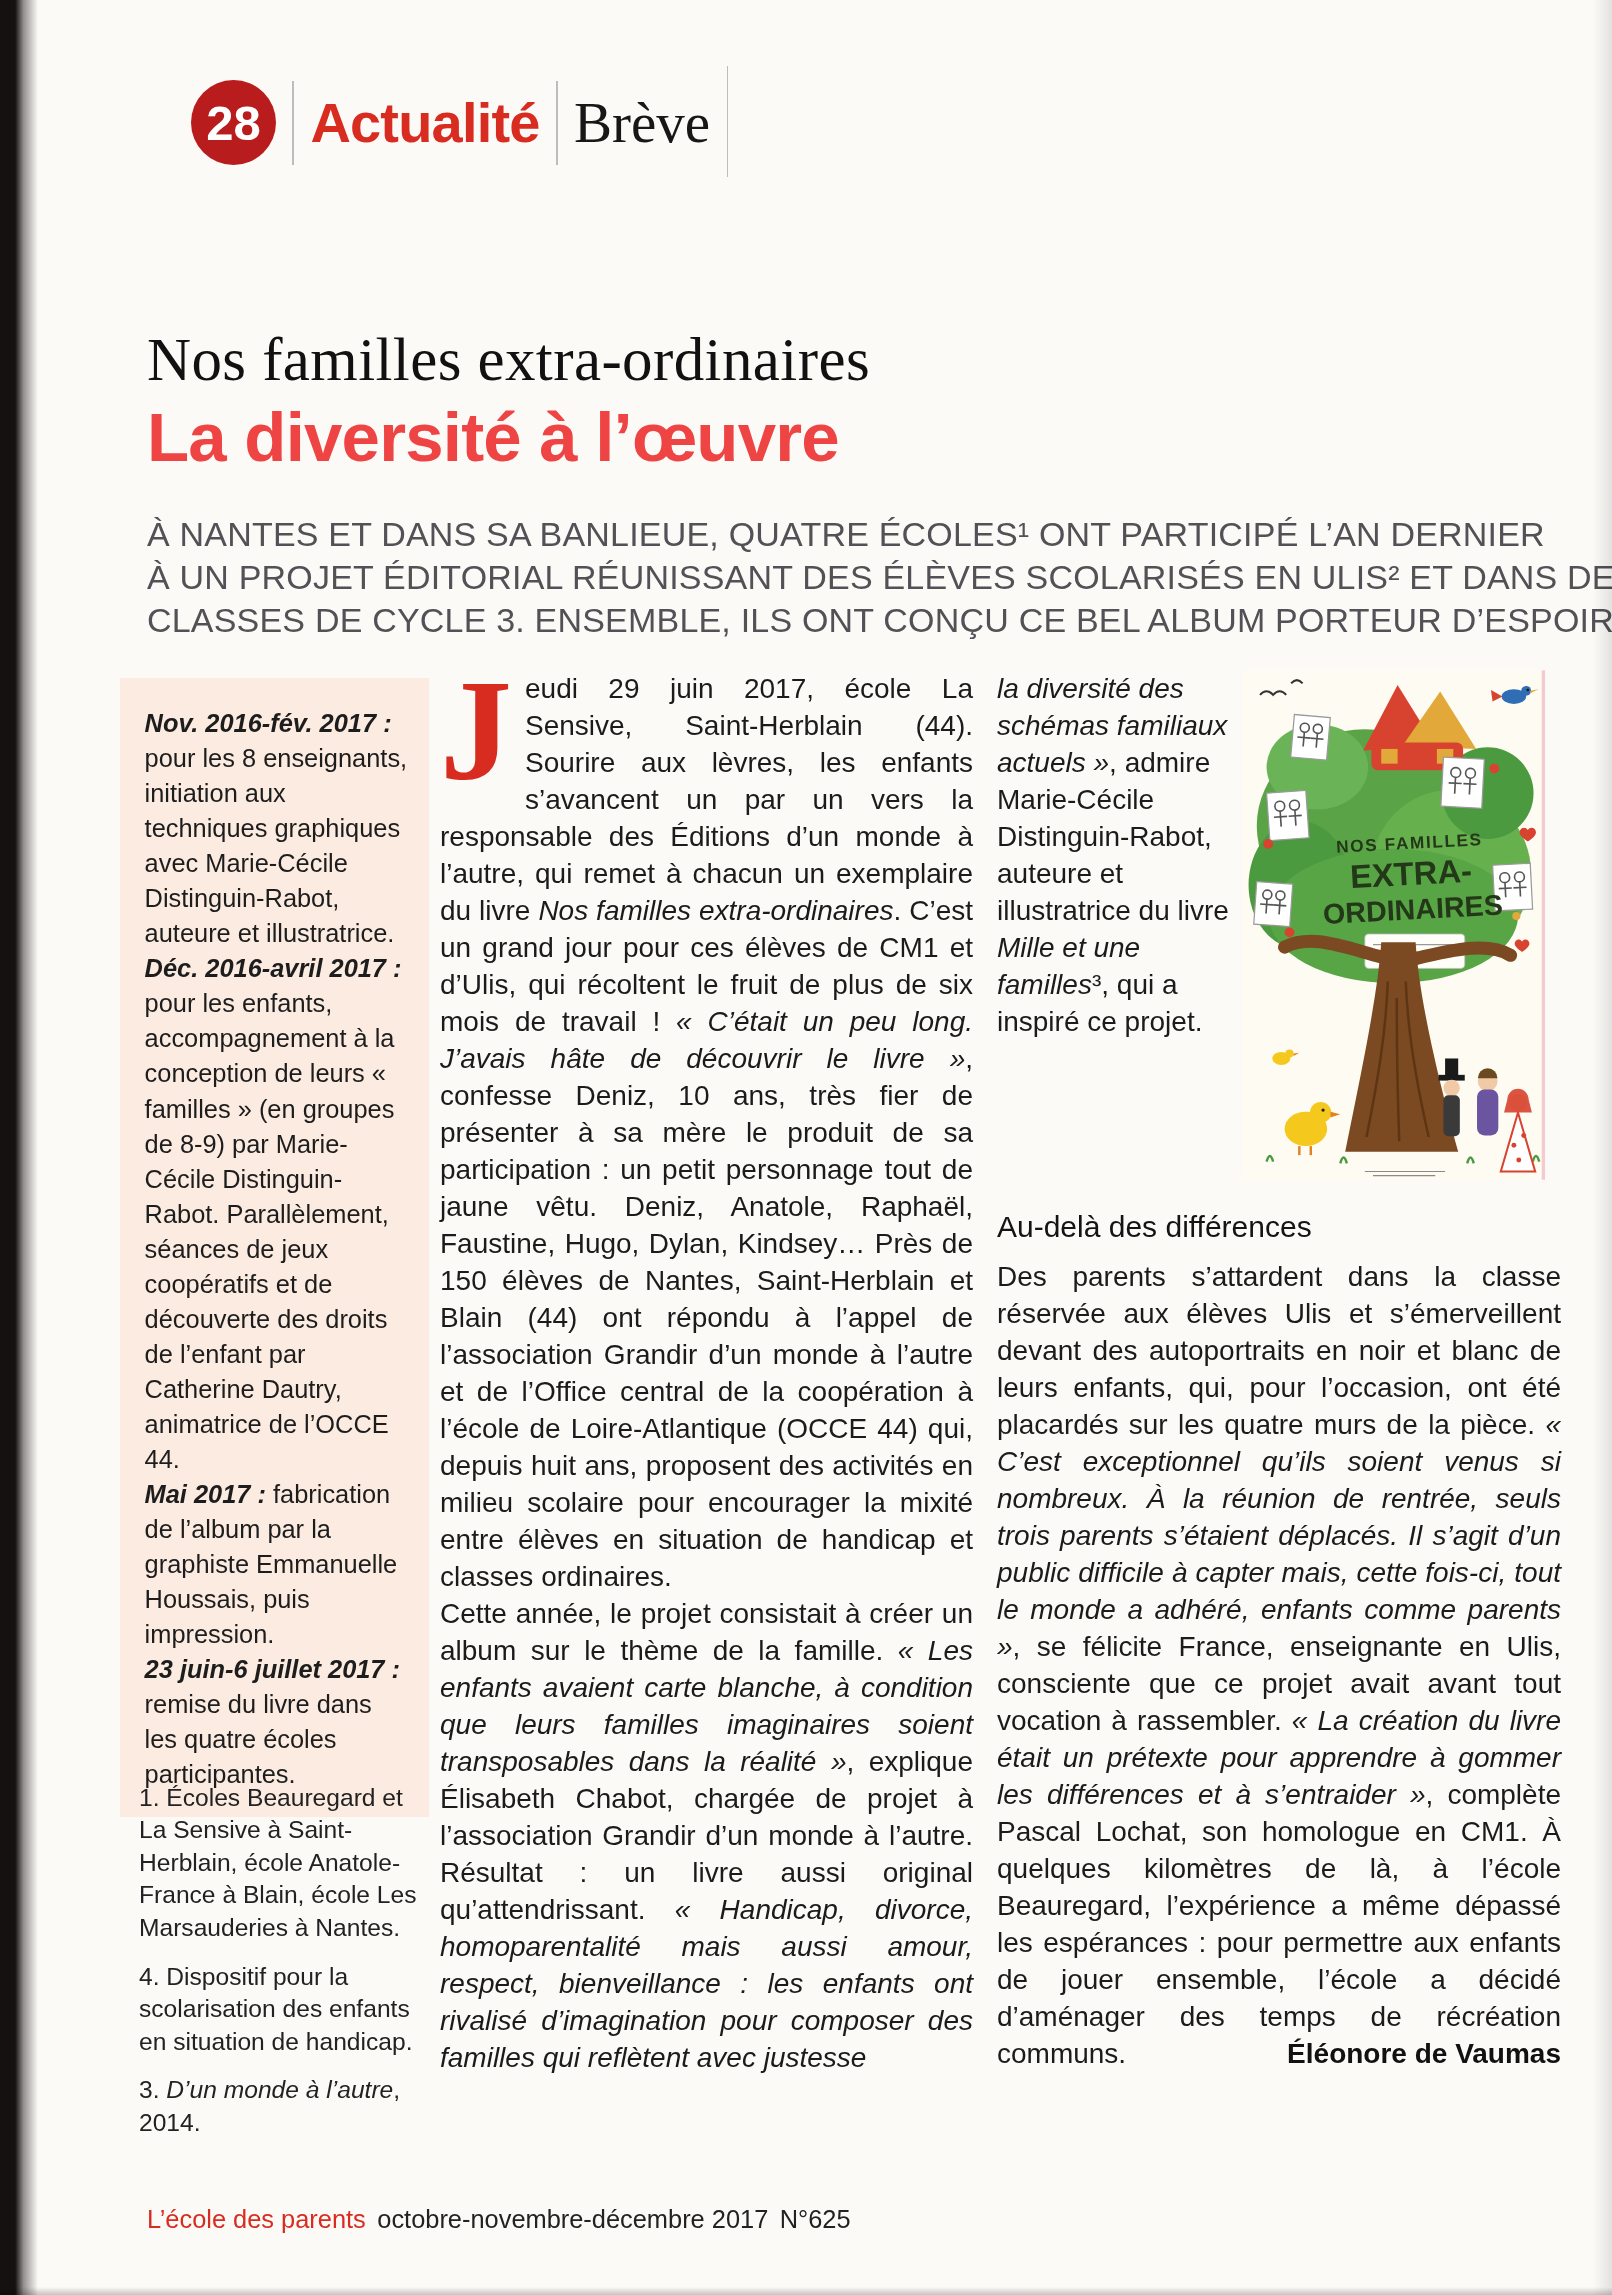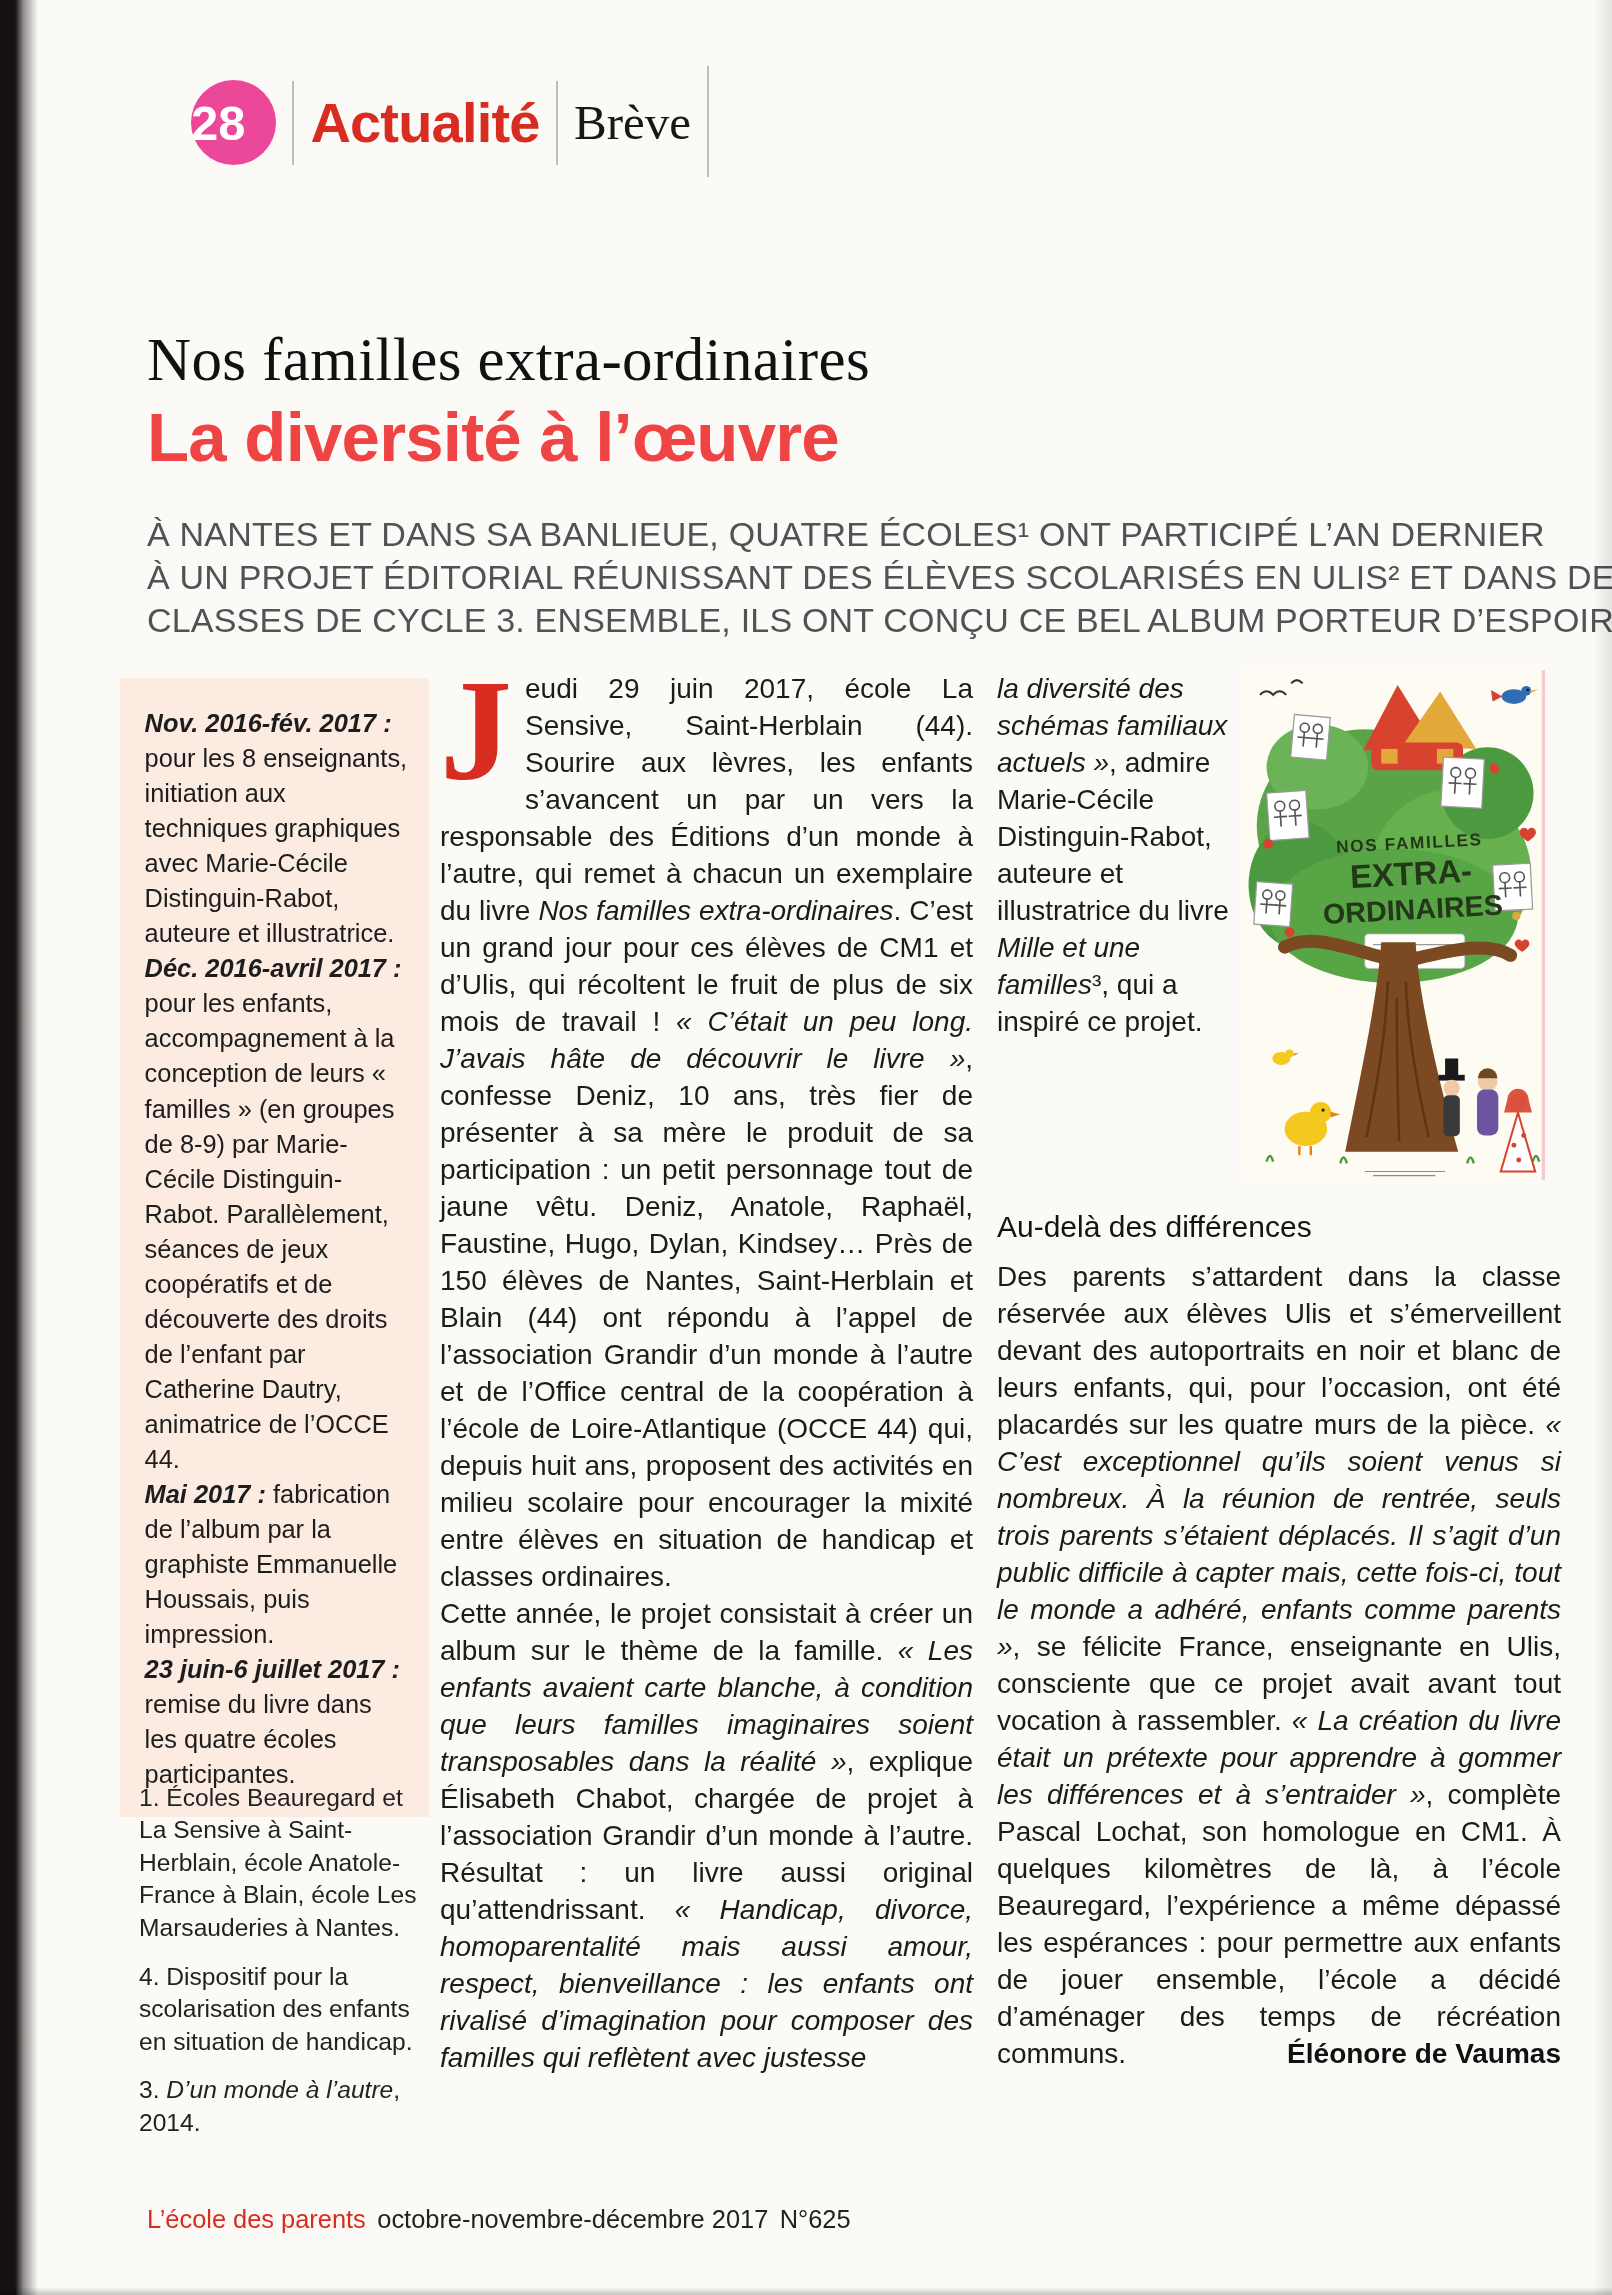--- a/index.html
+++ b/index.html
@@ -12,26 +12,26 @@
   
   .scan-left { position:absolute; left:0; top:0; bottom:0; width:38px; z-index:6;
     background:linear-gradient(90deg,#141110 0%,#141110 40%,rgba(20,17,16,.45) 62%,rgba(20,17,16,0) 100%); }
   .scan-bottom { position:absolute; left:0; right:0; bottom:0; height:8.2px; z-index:6;
     background:linear-gradient(0deg,rgba(0,0,0,.22),rgba(0,0,0,0)); }
   .scan-right { position:absolute; right:0; top:0; bottom:0; width:19.7px; z-index:6;
     background:linear-gradient(270deg,rgba(0,0,0,.10),rgba(0,0,0,0)); }
 
   
   .masthead { position:absolute; left:191px; top:69px; display:flex; align-items:center; gap:16.4px; }
-  .page-badge { width:85px; height:85px; border-radius:50%; background:#ec4899; color:#fff;
-    display:flex; align-items:center; font-size:49px; font-weight:bold; }
+  .page-badge { width:85px; height:85px; border-radius:50%; background:#b91c1c; color:#fff;
+    display:flex; align-items:center; justify-content:center; font-size:49px; font-weight:bold; }
   .vrule { width:1.6px; height:84px; background:#bdbdbd; }
   .vrule.tall { height:111px; align-self:flex-start; margin-top:-3.3px; }
   .section-label { font-size:56px; font-weight:bold; color:var(--accent); letter-spacing:-0.8px; }
-  .subsection-label { font-family:"Liberation Serif", serif; font-size:49px; color:#171717; }
+  .subsection-label { font-family:"Liberation Serif", serif; font-size:57px; color:#171717; }
 
   
   .kicker { position:absolute; left:147px; top:325px; font-family:"Liberation Serif", serif;
     font-weight:400; font-size:61px; color:#111; letter-spacing:0.4px; }
   .title { position:absolute; left:147px; top:398px; font-size:69px; font-weight:800;
     letter-spacing:-0.8px; color:#ef4444; }
   .lede { position:absolute; left:147px; top:513px; font-size:34px; line-height:1.26;
     color:var(--lede_color); letter-spacing:0.2px; white-space:nowrap; }
 
   

